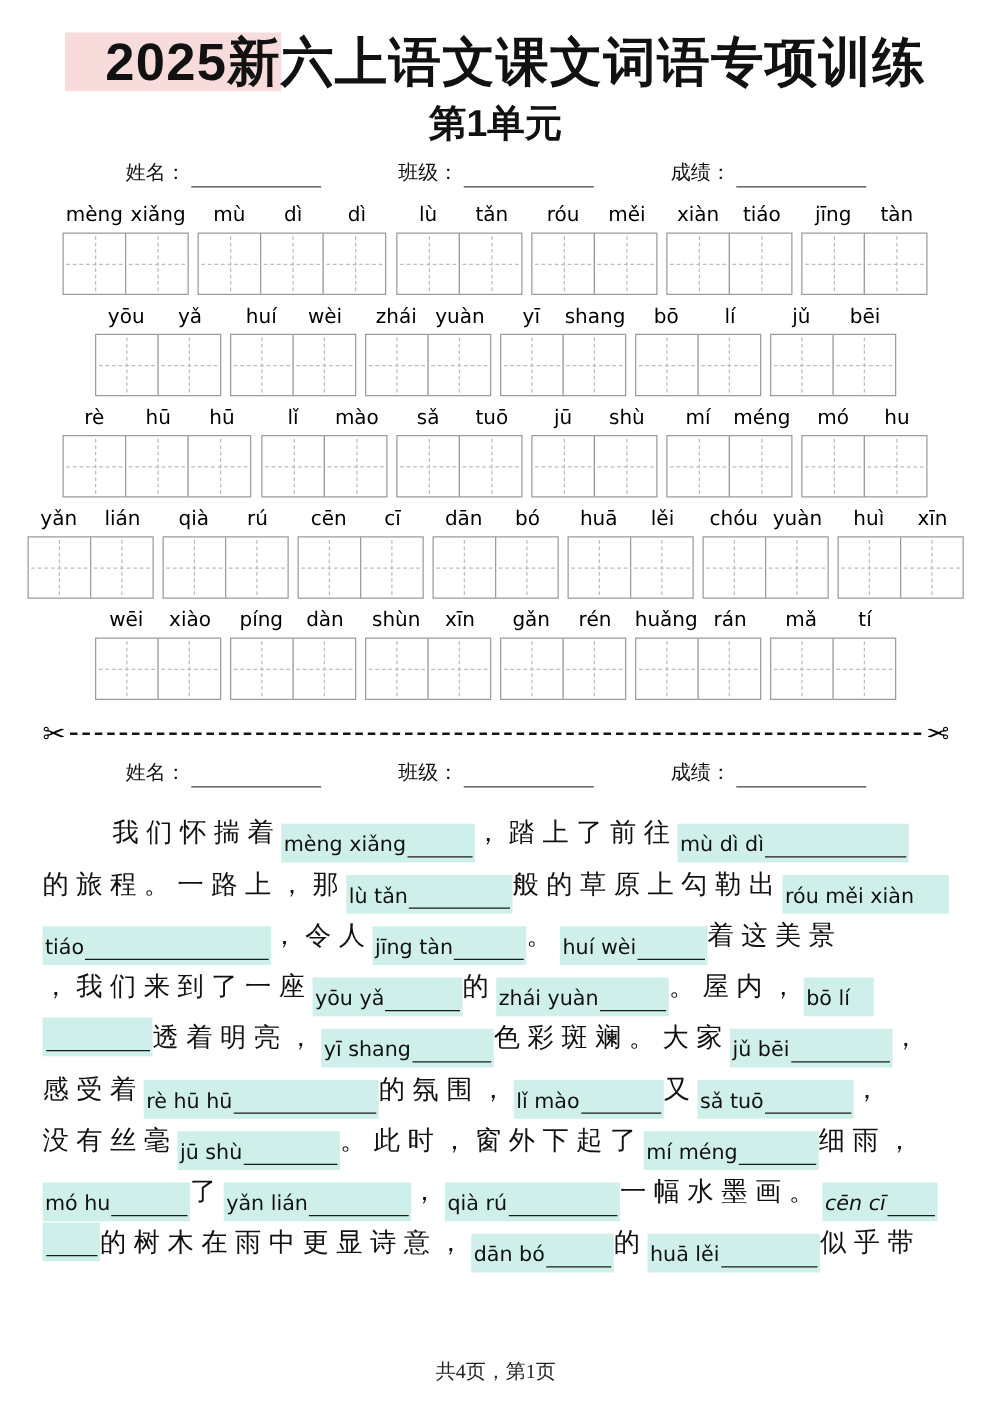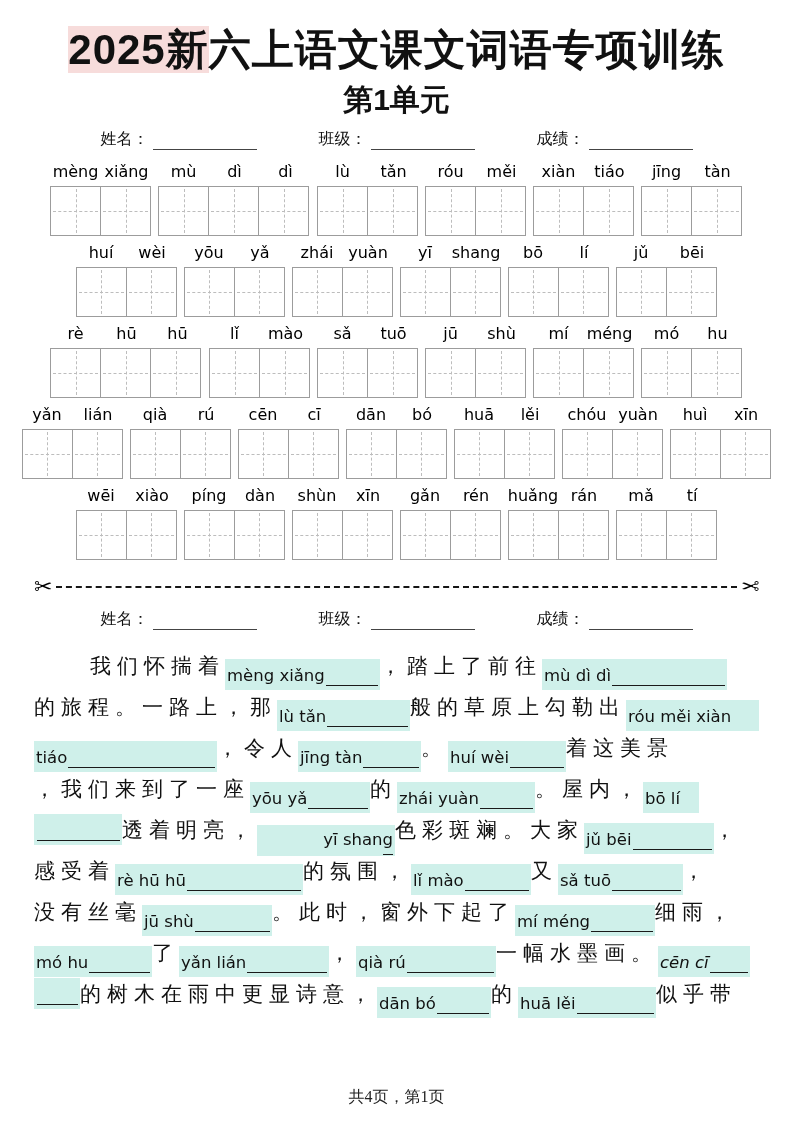--- a/index.html
+++ b/index.html
@@ -22,21 +22,21 @@
   
   .title{
     text-align:center;
     font-family:"Liberation Sans",sans-serif;
     font-weight:900;
     font-size:42px;
     letter-spacing:1px;
     line-height:56px;
     white-space:nowrap;
   }
-  .title .hl{background:var(--pink);}
+  .title .hl{background:var(--pink);padding-left:32px;}
   .subtitle{
     text-align:center;
     font-family:"Liberation Sans",sans-serif;
     font-weight:700;
     font-size:30px;
     line-height:40px;
     margin-top:2px;
   }
   .info-line{
     display:flex;
@@ -215,32 +215,32 @@
           </div>
           <div class="pcells">
             <div class="cell"></div>
             <div class="cell"></div>
           </div>
         </div>
       </div>
       <div class="grow">
         <div class="pgroup">
           <div class="plabels">
+            <span>yōu</span>
+            <span>yǎ</span>
+          </div>
+          <div class="pcells">
+            <div class="cell"></div>
+            <div class="cell"></div>
+          </div>
+        </div>
+        <div class="pgroup">
+          <div class="plabels">
             <span>huí</span>
             <span>wèi</span>
-          </div>
-          <div class="pcells">
-            <div class="cell"></div>
-            <div class="cell"></div>
-          </div>
-        </div>
-        <div class="pgroup">
-          <div class="plabels">
-            <span>yōu</span>
-            <span>yǎ</span>
           </div>
           <div class="pcells">
             <div class="cell"></div>
             <div class="cell"></div>
           </div>
         </div>
         <div class="pgroup">
           <div class="plabels">
             <span>zhái</span>
             <span>yuàn</span>
@@ -533,21 +533,21 @@
         </span><span class="zh">的</span><span class="blank" style="width: 138px;">
           <span class="py">zhái yuàn</span>
           <span class="ul"></span>
         </span><span class="zh">。屋内，</span><span class="blank noline" style="width: 56px;">
           <span class="py">bō lí</span>
           <span class="ul"></span>
         </span></div>
       <div class="pline"><span class="blank" style="width: 88px;">
           <span class="py"></span>
           <span class="ul"></span>
-        </span><span class="zh">透着明亮，</span><span class="blank" style="width: 138px; flex-direction: column;">
+        </span><span class="zh">透着明亮，</span><span class="blank" style="width: 138px;">
           <span class="py">yī shang</span>
           <span class="ul"></span>
         </span><span class="zh">色彩斑斓。大家</span><span class="blank" style="width: 130px;">
           <span class="py">jǔ bēi</span>
           <span class="ul"></span>
         </span><span class="zh">，</span></div>
       <div class="pline"><span class="zh">感受着</span><span class="blank" style="width: 188px;">
           <span class="py">rè hū hū</span>
           <span class="ul"></span>
         </span><span class="zh">的氛围，</span><span class="blank" style="width: 120px;">

